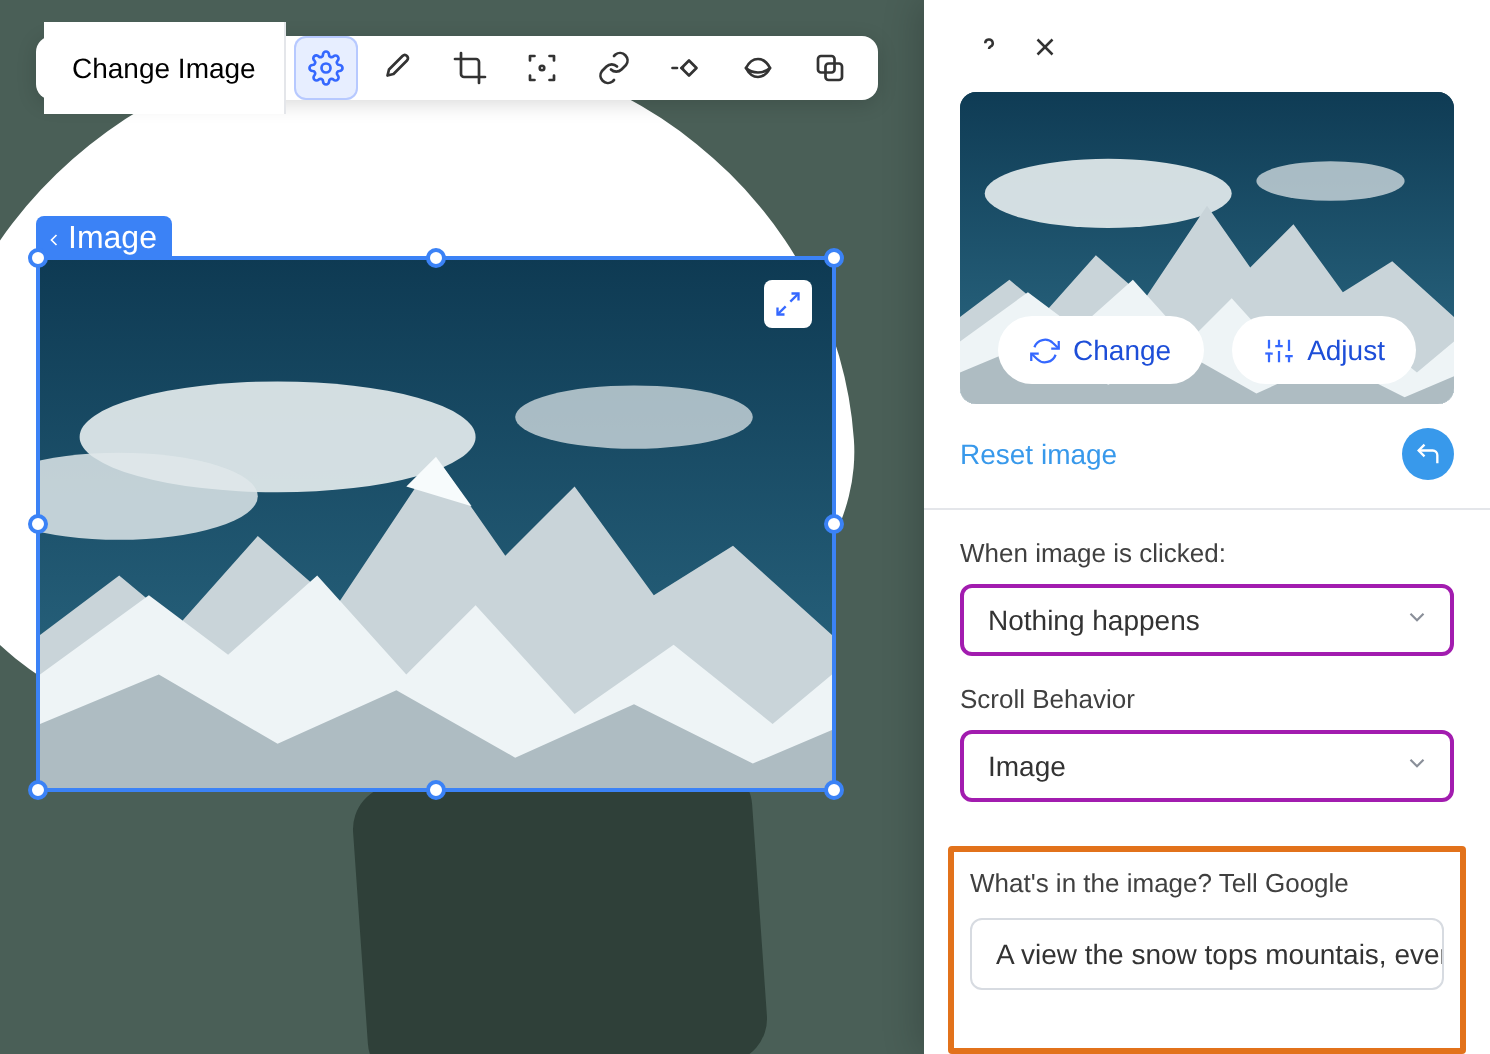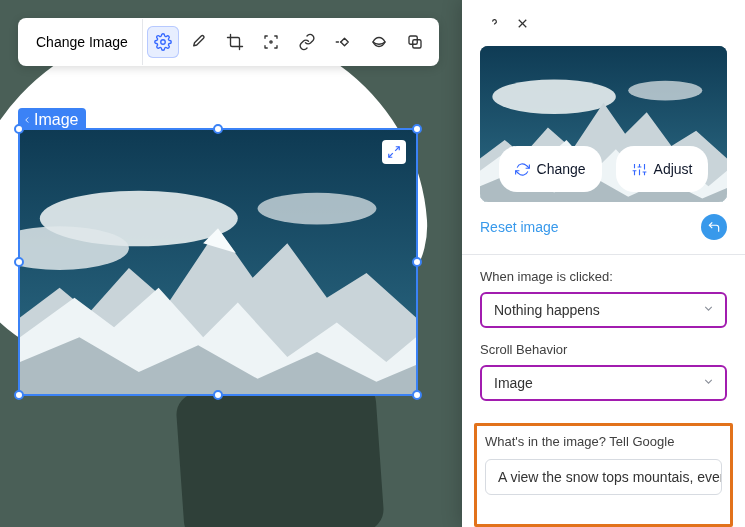--- a/index.html
+++ b/index.html
@@ -4,21 +4,21 @@
 <style>
   * { box-sizing: border-box; margin: 0; padding: 0; font-family: -apple-system, BlinkMacSystemFont, "Segoe UI", Helvetica, Arial, sans-serif; }
   body { width: 745px; height: 527px; background: #4a5f57; position: relative; overflow: hidden; }
 
   
   .bg-wave { position:absolute; top:20px; left:-40px; right:320px; height:360px; border-radius:50% 50% 50% 50%/60% 60% 40% 40%; background:#ffffff; transform:rotate(-4deg); pointer-events:none; }
   .bg-box { position:absolute; bottom:-10px; left:180px; width:200px; height:150px; background:#2f4039; border-radius:22px; transform:rotate(-4deg); }
 
   
   .toolbar {
-    position:absolute; top:18px; left:18px; height:48px;
+    position:absolute; top:18px; left:18px; height:32px;
     background:#fff; border-radius:8px; display:flex; align-items:center;
     padding:0 8px 0 4px; gap:4px; box-shadow:0 2px 10px rgba(0,0,0,0.15);
   }
   .toolbar .change-btn {
     background:#fff; border:none; font-size:14px; padding:0 14px; height:46px;
     border-right:1px solid #e4e6ea; cursor:pointer;
   }
   .toolbar .icon-btn {
     width:32px; height:32px; display:flex; align-items:center; justify-content:center;
     border-radius:6px; cursor:pointer; color:#333;
@@ -53,21 +53,21 @@
     background:#fff; box-shadow:-2px 0 18px rgba(0,0,0,0.2);
     overflow:hidden; display:flex; flex-direction:column;
   }
   .panel-header{display:flex;align-items:center;height:50px;padding:0 14px 0 18px;}
   .panel-header h2{font-size:16px;font-weight:700;flex:1;}
   .panel-header .hicon{width:28px;height:28px;display:flex;align-items:center;justify-content:center;cursor:pointer;color:#333;border-radius:50%;}
   .panel-header svg{width:15px;height:15px;stroke:currentColor;fill:none;stroke-width:2;}
 
   .preview-box{position:relative;margin:0 18px;height:168px;border-radius:8px;overflow:hidden;background:#2f5262;}
   .preview-actions{position:absolute;left:0;right:0;bottom:10px;display:flex;gap:14px;justify-content:center;}
-  .pill{background:#fff;border-radius:18px;height:46px;padding:0 16px;display:flex;align-items:center;gap:7px;color:#0f172a;font-size:14px;cursor:pointer;border:none;}
+  .pill{background:#fff;border-radius:18px;height:34px;padding:0 16px;display:flex;align-items:center;gap:7px;color:#1d4ed8;font-size:14px;cursor:pointer;border:none;}
   .pill svg{width:15px;height:15px;stroke:#3568ff;fill:none;stroke-width:1.8;}
 
   .reset-row{display:flex;align-items:center;padding:12px 18px 14px;}
   .reset-row .reset-link{color:#3899eb;font-size:14px;cursor:pointer;flex:1;}
   .reset-row .undo-btn{width:26px;height:26px;border-radius:50%;background:#3899eb;display:flex;align-items:center;justify-content:center;cursor:pointer;}
   .reset-row .undo-btn svg{width:14px;height:14px;stroke:#fff;fill:none;stroke-width:2;}
 
   .divider{height:1px;background:#e4e6ea;margin:0;}
 
   .section{padding:14px 18px 0;}

